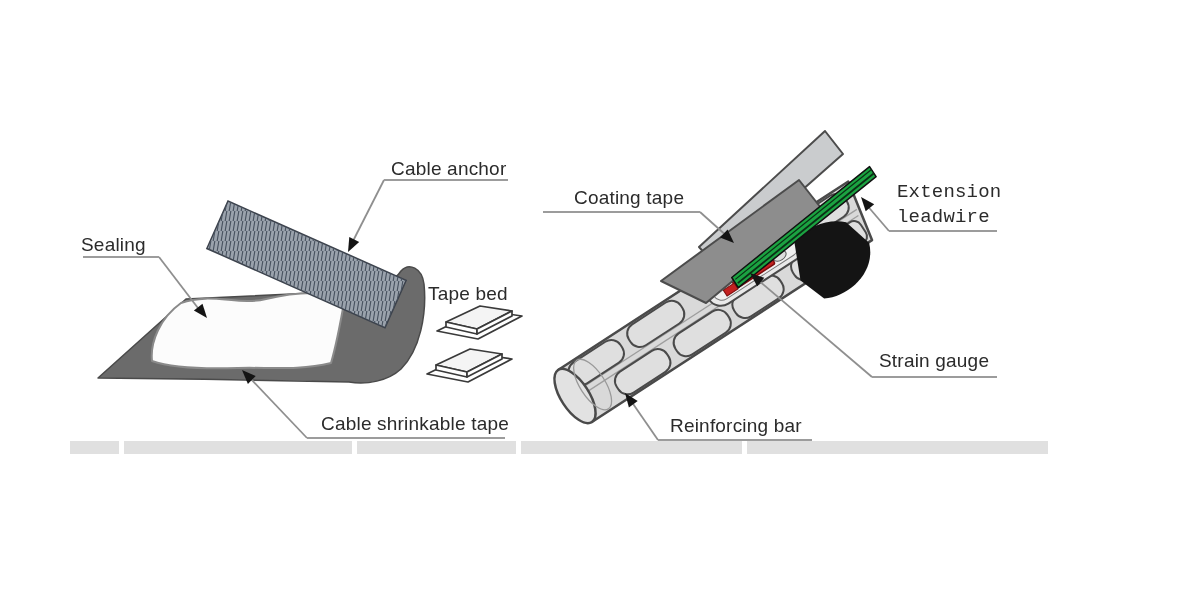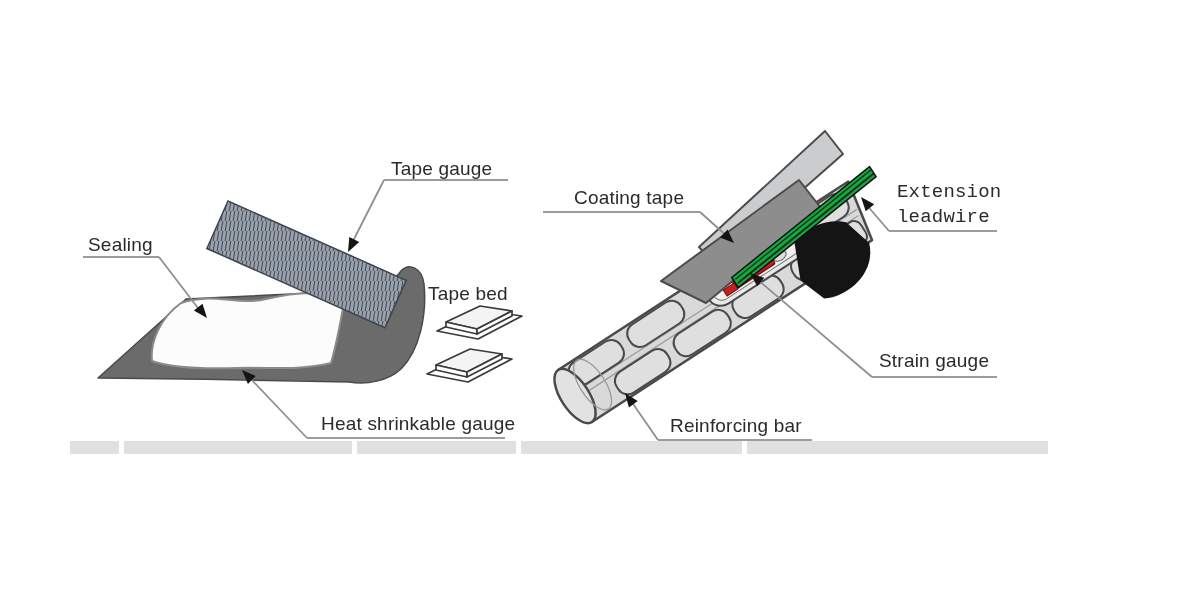--- a/index.html
+++ b/index.html
@@ -129,24 +129,24 @@
       <polygon points="207,318 193.9,310.5 202.5,303.7"></polygon>
       <polygon points="348,252 349.3,237 359.2,242"></polygon>
       <polygon points="242,370 255.7,376.1 247.9,383.9"></polygon>
       <polygon points="734,243 720,237.4 727.6,229.4"></polygon>
       <polygon points="861,197 874.2,204.3 865.7,211.3"></polygon>
       <polygon points="750,273 764.3,277.8 757.2,286.2"></polygon>
       <polygon points="625,393 637.7,401 628.9,407.6"></polygon>
     </g>
   </svg>
 
-  <div class="lbl" style="left:88px;top:234px;">Sealing</div>
-  <div class="lbl" style="left:391px;top:158px;">Tape gauge</div>
+  <div class="lbl" style="left:81px;top:234px;">Sealing</div>
+  <div class="lbl" style="left:391px;top:158px;">Cable anchor</div>
   <div class="lbl" style="left:428px;top:283px;">Tape bed</div>
-  <div class="lbl" style="left:321px;top:413px;">Heat shrinkable gauge</div>
+  <div class="lbl" style="left:321px;top:413px;">Cable shrinkable tape</div>
 
   <div class="lbl" style="left:574px;top:187px;">Coating tape</div>
   <div class="lbl" style="left:897px;top:180px;font-family:Liberation Mono, monospace;">
     <span class="ln">Extension</span>
     <span class="ln">leadwire</span>
   </div>
   <div class="lbl" style="left:879px;top:350px;text-align:right;">Strain gauge</div>
   <div class="lbl" style="left:670px;top:415px;">Reinforcing bar</div>
 
 </div>

